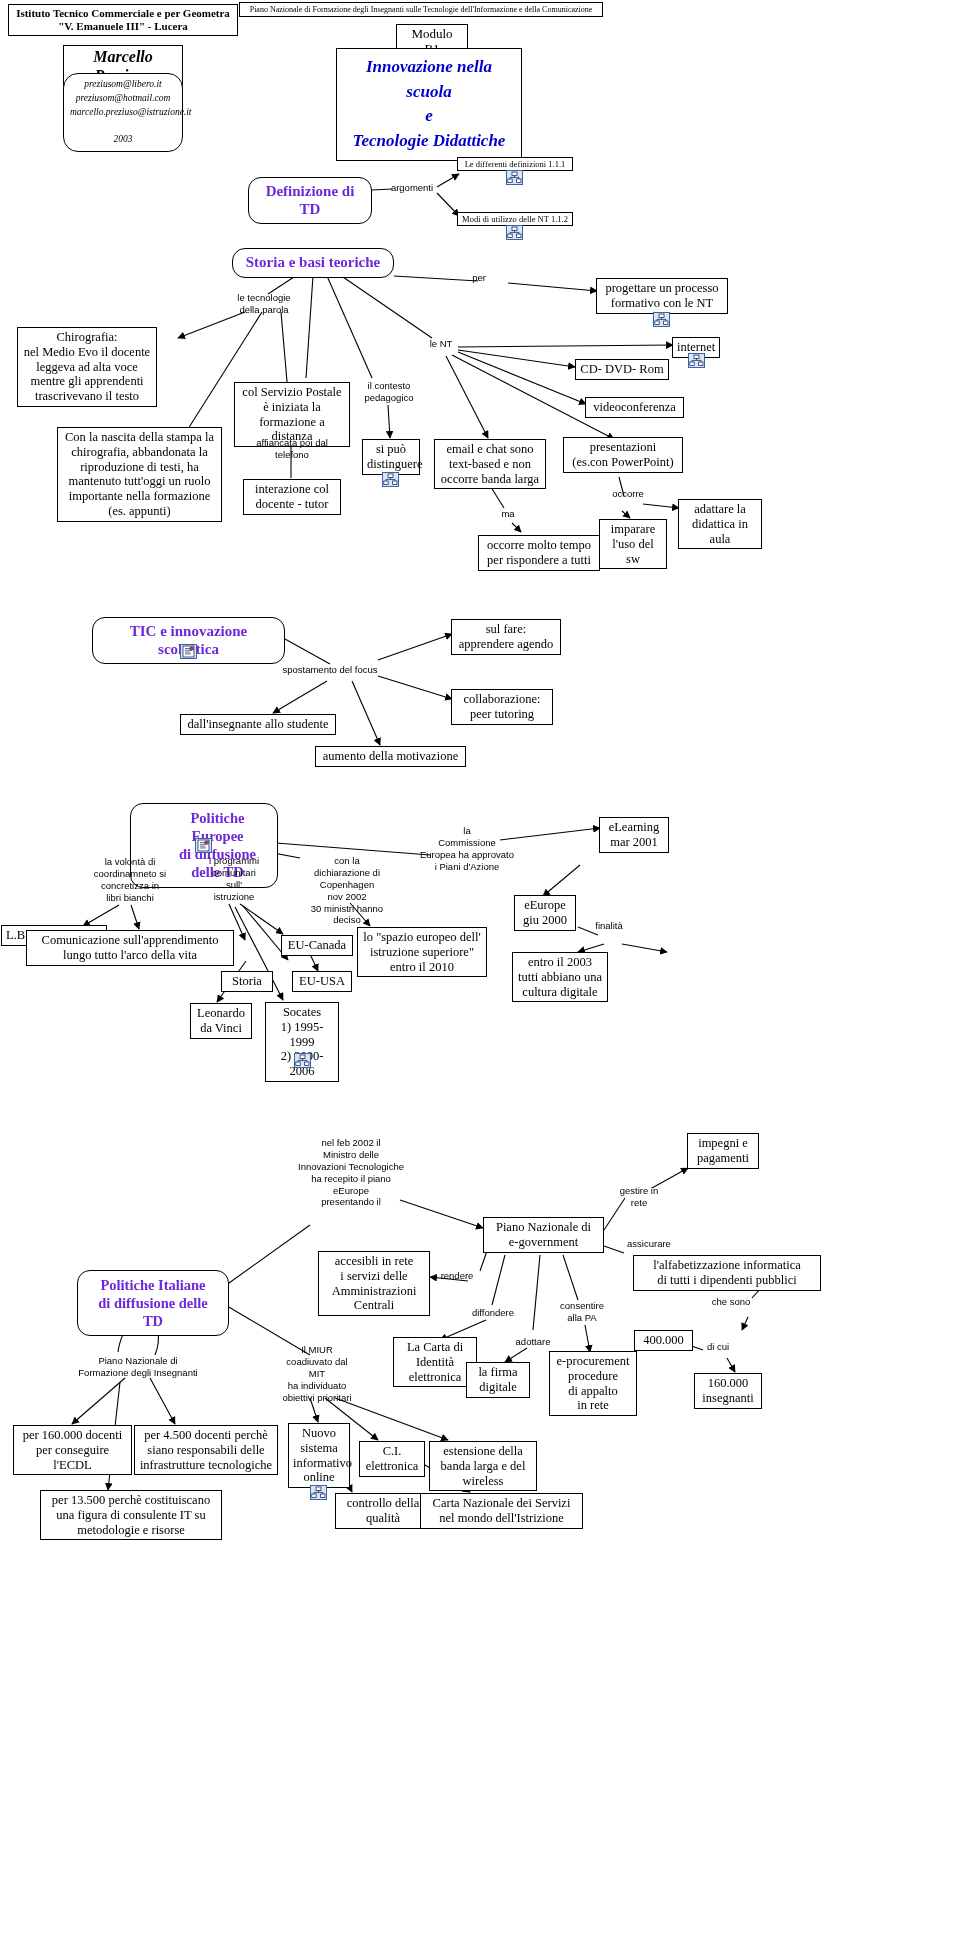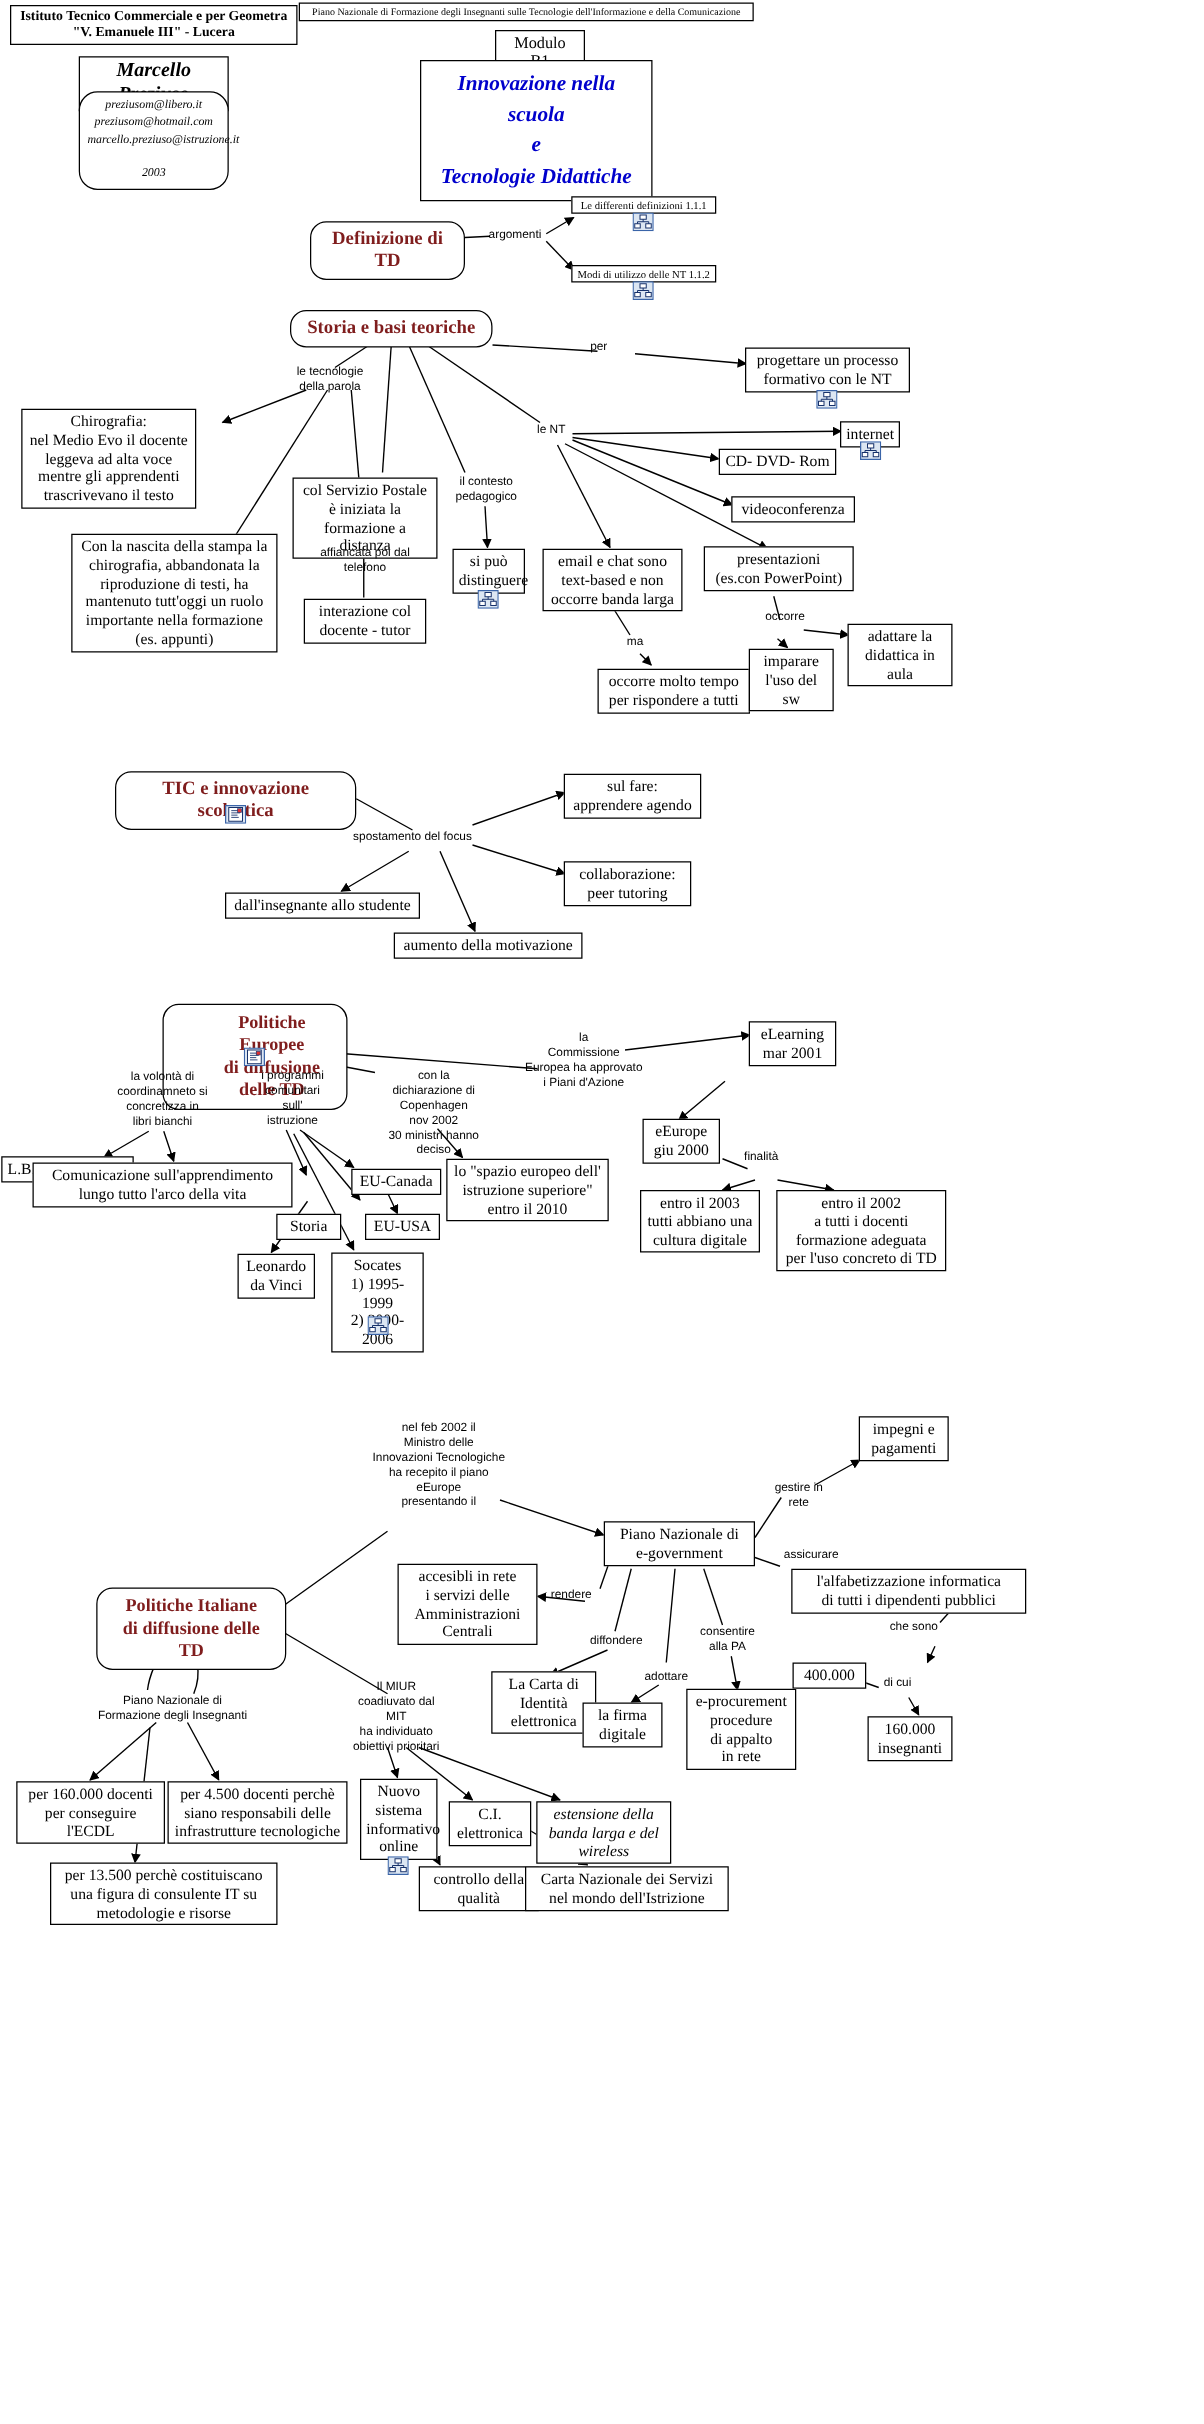--- a/index.html
+++ b/index.html
@@ -11,21 +11,21 @@
   
   .node{position:absolute;box-sizing:border-box;background:#fff;border:1px solid #000;
         text-align:center;line-height:1.18;z-index:2;}
 
   
   .box{font-family:"Liberation Serif",serif;font-size:12.5px;padding:2px 4px;}
   .box.tiny{font-size:8.5px;padding:1px 3px;}
 
   
   .key{border:1.4px solid #000;border-radius:13px;font-family:"Liberation Serif",serif;
-       font-weight:bold;font-style:normal;color:#7f1d1d;font-size:15px;padding:5px 12px;}
+       font-weight:bold;font-style:normal;color:#6d28d9;font-size:15px;padding:5px 12px;}
   .key.two{font-size:14.5px;line-height:1.25;}
 
   
   .hdr{font-family:"Liberation Serif",serif;font-weight:bold;font-size:11px;padding:2px 6px;}
   .hdr-thin{font-family:"Liberation Serif",serif;font-weight:normal;font-size:8px;padding:2px 4px;}
   .name{font-family:"Liberation Serif",serif;font-weight:bold;font-style:italic;font-size:16px;padding:2px 8px;}
   .mail{font-family:"Liberation Serif",serif;font-style:italic;font-size:9.5px;padding:4px 6px;line-height:1.45;}
   .modulo{font-family:"Liberation Serif",serif;font-size:13px;padding:1px 8px;}
   .title{font-family:"Liberation Serif",serif;font-weight:bold;font-style:italic;color:#0000cc;
          font-size:17px;padding:6px 10px;line-height:1.45;}
@@ -293,21 +293,20 @@
   <div class="lbl wrap" style="left:404px;top:825px;width:126px;">la<br>Commissione<br>Europea ha approvato<br>i Piani d'Azione</div>
 
   <div class="node box" style="left:599px;top:817px;width:70px;">eLearning<br>mar 2001</div>
 
   <div class="node box" style="left:514px;top:895px;width:62px;">eEurope<br>giu 2000</div>
 
   <div class="lbl" style="left:589px;top:920px;width:40px;">finalità</div>
 
   <div class="node box" style="left:512px;top:952px;width:96px;">entro il 2003<br>tutti abbiano una<br>cultura digitale</div>
 
-  <div class="node box" style="left:621px;top:952px;width:136px;">entro il 2002<br>a tutti i docenti<br>formazione adeguata<br>per l'uso concreto di TD</div>
 
   <div class="lbl wrap" style="left:86px;top:856px;width:88px;">la volontà di<br>coordinamneto si<br>concretizza in<br>libri bianchi</div>
 
   <div class="node box" style="left:1px;top:925px;width:106px;">L.B. sulla gioventù</div>
 
   <div class="node box" style="left:26px;top:930px;width:208px;">Comunicazione sull'apprendimento<br>lungo tutto l'arco della vita</div>
 
   <div class="lbl wrap" style="left:200px;top:855px;width:68px;">i programmi<br>comunitari<br>sull'<br>istruzione</div>
 
   <div class="node box" style="left:221px;top:971px;width:52px;">Storia</div>
@@ -381,21 +380,21 @@
         <rect x="0.5" y="0.5" width="16" height="14" fill="#dce6f2" stroke="#3a64a8"></rect>
         <rect x="6" y="2" width="5" height="3.4" fill="#fff" stroke="#16316b" stroke-width="0.8"></rect>
         <rect x="1.8" y="9" width="4.4" height="3.4" fill="#fff" stroke="#16316b" stroke-width="0.8"></rect>
         <rect x="10.6" y="9" width="4.4" height="3.4" fill="#fff" stroke="#16316b" stroke-width="0.8"></rect>
         <path d="M8.5,5.4 L8.5,7.4 M4,7.4 L13,7.4 M4,7.4 L4,9 M13,7.4 L13,9" stroke="#16316b" stroke-width="0.8" fill="none"></path>
       </svg>
   </span>
 
   <div class="node box" style="left:359px;top:1441px;width:66px;">C.I.<br>elettronica</div>
 
-  <div class="node box" style="left:429px;top:1441px;width:108px;font-style:italic;">estensione della<br>banda larga e del<br>wireless</div>
+  <div class="node box" style="left:429px;top:1441px;width:108px;">estensione della<br>banda larga e del<br>wireless</div>
 
   <div class="node box" style="left:335px;top:1493px;width:96px;">controllo della<br>qualità</div>
 
   <div class="node box" style="left:420px;top:1493px;width:163px;">Carta Nazionale dei Servizi<br>nel mondo dell'Istrizione</div>
 
   <div class="node box" style="left:13px;top:1425px;width:119px;">per 160.000 docenti<br>per conseguire l'ECDL</div>
 
   <div class="node box" style="left:134px;top:1425px;width:144px;">per 4.500 docenti perchè<br>siano responsabili delle<br>infrastrutture tecnologiche</div>
 
   <div class="node box" style="left:40px;top:1490px;width:182px;">per 13.500 perchè costituiscano<br>una figura di consulente IT su<br>metodologie e risorse</div>

